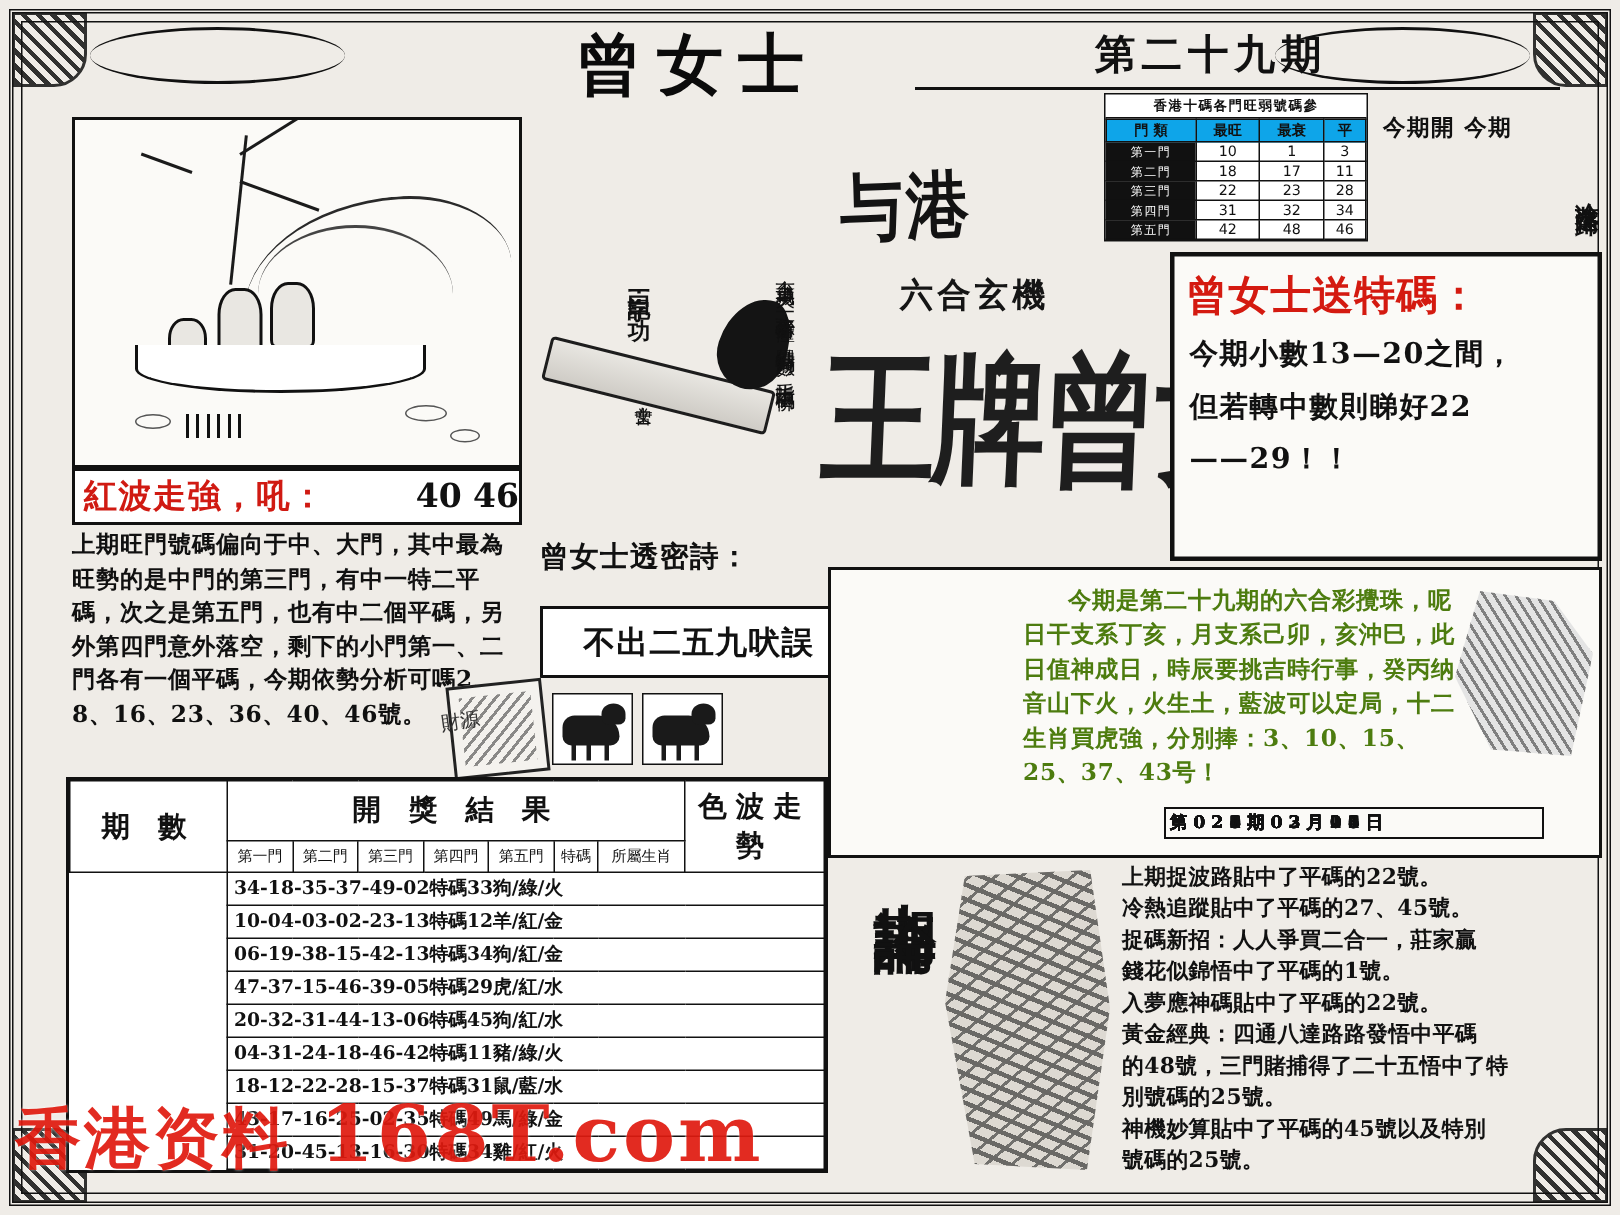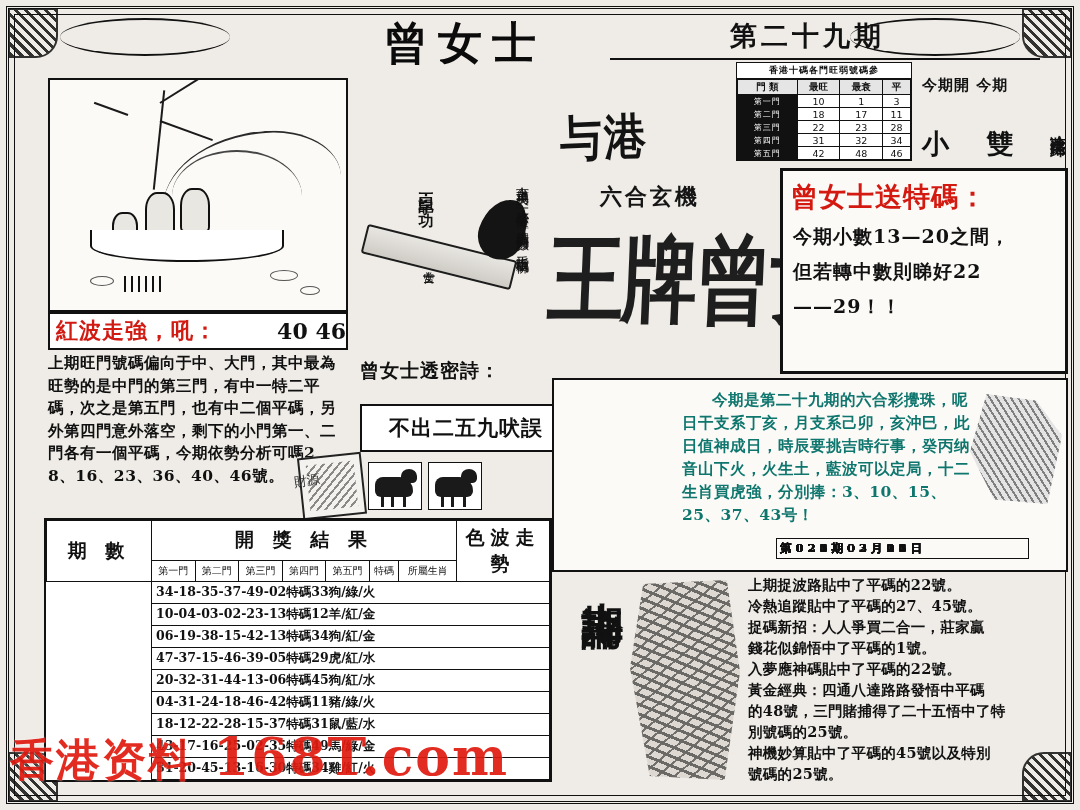--- a/index.html
+++ b/index.html
@@ -235,21 +235,21 @@
   }
   .stat-table .cap{
     text-align:center;font-weight:bold;font-size:9px;border-bottom:1px solid #111;
     padding:1px 0;letter-spacing:1px;
   }
   .stat-table table{border-collapse:collapse;width:100%;}
   .stat-table th,.stat-table td{
     border:1px solid #111;text-align:center;font-size:9.5px;padding:0.5px 0;
     font-weight:normal;
   }
-  .stat-table th{font-weight:bold;background:#e5e5e5;}
+  .stat-table th{font-weight:bold;background:#0ea5e9;}
   .stat-table td.lab{
     background:#111;color:#fff;font-size:8px;letter-spacing:1px;
   }
 
   
   .open-lbl{
     position:absolute;left:922px;top:76px;
     font-family:"DejaVu Serif","Liberation Serif",serif;
     font-weight:bold;font-size:15px;color:#111;letter-spacing:1px;
     white-space:nowrap;
@@ -302,21 +302,21 @@
   }
 
   
   .article{
     position:absolute;left:552px;top:378px;width:512px;height:190px;
     border:2px solid #111;background:#fbfaf7;
   }
   .article .body{
     position:absolute;left:128px;top:8px;width:290px;
     font-family:"DejaVu Serif","Liberation Serif",serif;
-    font-size:15.5px;line-height:23px;color:#0f766e;font-weight:bold;
+    font-size:15.5px;line-height:23px;color:#4d7c0f;font-weight:bold;
     text-indent:30px;
     letter-spacing:0.5px;
   }
   .horse{
     position:absolute;right:4px;top:14px;width:92px;height:110px;
     background:#e7e4df;
     clip-path:polygon(18% 0,72% 6%,100% 38%,84% 100%,26% 96%,0 52%);
     filter:grayscale(1);
   }
   .horse .shade{
@@ -508,21 +508,20 @@
         <td class="lab">第五門</td>
         <td>42</td>
         <td>48</td>
         <td>46</td>
       </tr>
     </tbody>
       </table>
   </div>
 
   <div class="open-lbl">今期開 今期</div>
-  <div class="open-val">小 雙</div>
 
   <div class="tema-box">
     <div class="tema-title">曾女士送特碼：</div>
     <div class="tema-line">今期小數13—20之間，</div>
     <div class="tema-line">但若轉中數則睇好22</div>
     <div class="tema-line">——29！！</div>
   </div>
 
   <div class="vred a">日逢丁亥</div>
   <div class="vred b">紅珠走旺</div>

